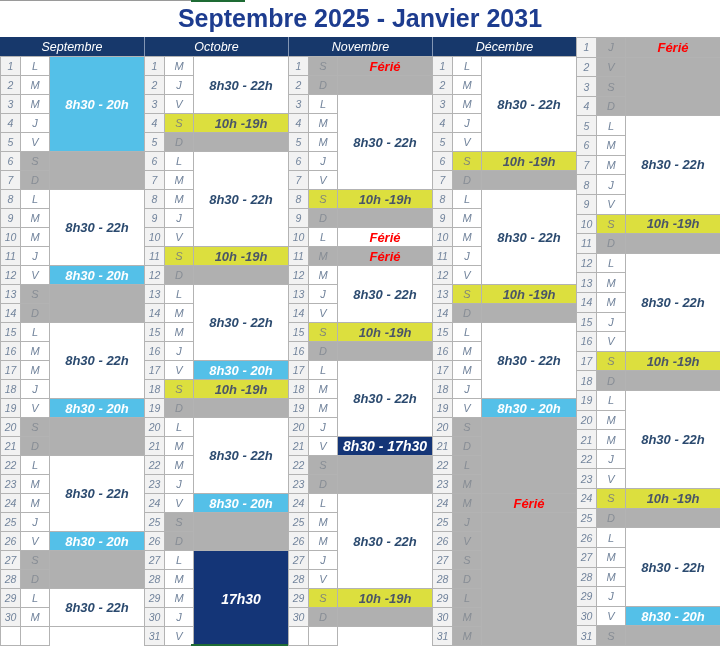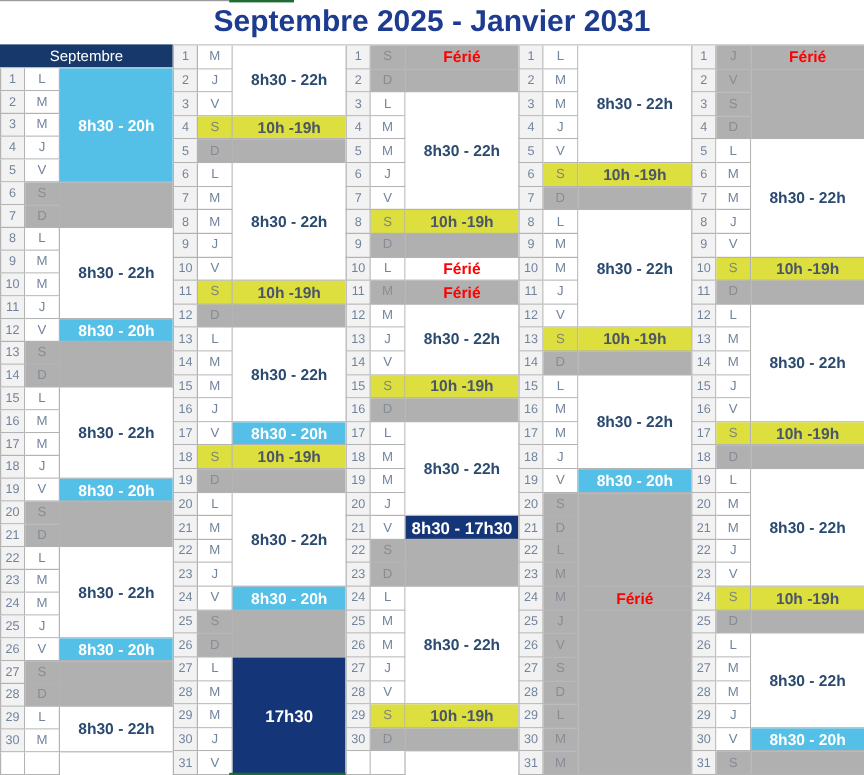--- a/index.html
+++ b/index.html
@@ -6,21 +6,21 @@
     --header-bg:#17386b; --title-text:#1d3c8f; --grey:#b0b0b0; --yellow:#dcdf3e;
     --light-blue:#54c0e8; --navy:#143577; --red:#ff0000; --open-text:#2b4a6f;
     --sat-text:#4a5568; --day-text:#72849c; --grey-day-text:#878d95;
     --num-bg:#f2f2f2; --border:#b3b3b3; --excel-green:#1e6b34;
   }
   *{box-sizing:border-box;margin:0;padding:0;}
   html,body{width:720px;height:646px;}
   body{background:#fff;font-family:"Liberation Sans","DejaVu Sans",sans-serif;position:relative;overflow:hidden;}
   .title-bar{height:37px;display:flex;align-items:center;justify-content:center;}
   .title{font-size:25px;font-weight:bold;color:var(--title-text);}
-  .months{display:flex;width:720px;height:609px;position:relative;}
+  .months{display:flex;width:720px;height:609px;position:relative;font-style:italic;}
   .month{width:144px;display:flex;flex-direction:column;}
   .mh{height:19px;background:var(--header-bg);color:#fff;font-size:12.5px;display:flex;align-items:center;justify-content:center;border-left:1px solid rgba(220,228,240,.55);}
   .month:first-child .mh{border-left:none;}
   .mb{flex:1;display:grid;grid-template-columns:21px 29px 1fr;grid-template-rows:repeat(31,1fr);border-top:1px solid var(--border);}
   .num{background:var(--num-bg);border-left:1px solid var(--border);border-right:1px solid var(--border);border-bottom:1px solid var(--border);
        color:var(--day-text);font-size:10.5px;display:flex;align-items:center;justify-content:center;}
   .letter{background:#fff;border-right:1px solid var(--border);border-bottom:1px solid var(--border);
        color:var(--day-text);font-size:11px;display:flex;align-items:center;justify-content:center;}
   .num.empty{background:#fff;}
   .letter.lgrey{background:var(--grey);color:var(--grey-day-text);}
@@ -121,20 +121,21 @@
         <div class="blk open" style="grid-area: 15 / 3 / 19;">8h30 - 22h</div>
         <div class="blk early" style="grid-area: 19 / 3 / 20;">8h30 - 20h</div>
         <div class="blk closed" style="grid-area: 20 / 3 / 22;"></div>
         <div class="blk open" style="grid-area: 22 / 3 / 26;">8h30 - 22h</div>
         <div class="blk early" style="grid-area: 26 / 3 / 27;">8h30 - 20h</div>
         <div class="blk closed" style="grid-area: 27 / 3 / 29;"></div>
         <div class="blk open" style="grid-area: 29 / 3 / 31;">8h30 - 22h</div>
       </div>
     </div>
     <div class="month">
+      <div class="mh">Octobre</div>
       <div class="mb">
         <div class="num" style="grid-area: 1 / 1;">1</div>
         <div class="letter" style="grid-area: 1 / 2;">M</div>
         <div class="num" style="grid-area: 2 / 1;">2</div>
         <div class="letter" style="grid-area: 2 / 2;">J</div>
         <div class="num" style="grid-area: 3 / 1;">3</div>
         <div class="letter" style="grid-area: 3 / 2;">V</div>
         <div class="num" style="grid-area: 4 / 1;">4</div>
         <div class="letter lyellow" style="grid-area: 4 / 2;">S</div>
         <div class="num" style="grid-area: 5 / 1;">5</div>
@@ -201,20 +202,21 @@
         <div class="blk early" style="grid-area: 17 / 3 / 18;">8h30 - 20h</div>
         <div class="blk sat" style="grid-area: 18 / 3 / 19;">10h -19h</div>
         <div class="blk closed" style="grid-area: 19 / 3 / 20;"></div>
         <div class="blk open" style="grid-area: 20 / 3 / 24;">8h30 - 22h</div>
         <div class="blk early" style="grid-area: 24 / 3 / 25;">8h30 - 20h</div>
         <div class="blk closed" style="grid-area: 25 / 3 / 27;"></div>
         <div class="blk late" style="grid-area: 27 / 3 / 32;">17h30</div>
       </div>
     </div>
     <div class="month">
+      <div class="mh">Novembre</div>
       <div class="mb">
         <div class="num" style="grid-area: 1 / 1;">1</div>
         <div class="letter lgrey" style="grid-area: 1 / 2;">S</div>
         <div class="num" style="grid-area: 2 / 1;">2</div>
         <div class="letter lgrey" style="grid-area: 2 / 2;">D</div>
         <div class="num" style="grid-area: 3 / 1;">3</div>
         <div class="letter" style="grid-area: 3 / 2;">L</div>
         <div class="num" style="grid-area: 4 / 1;">4</div>
         <div class="letter" style="grid-area: 4 / 2;">M</div>
         <div class="num" style="grid-area: 5 / 1;">5</div>
@@ -283,20 +285,21 @@
         <div class="blk closed" style="grid-area: 16 / 3 / 17;"></div>
         <div class="blk open" style="grid-area: 17 / 3 / 21;">8h30 - 22h</div>
         <div class="blk short" style="grid-area: 21 / 3 / 22;">8h30 - 17h30</div>
         <div class="blk closed" style="grid-area: 22 / 3 / 24;"></div>
         <div class="blk open" style="grid-area: 24 / 3 / 29;">8h30 - 22h</div>
         <div class="blk sat" style="grid-area: 29 / 3 / 30;">10h -19h</div>
         <div class="blk closed" style="grid-area: 30 / 3 / 31;"></div>
       </div>
     </div>
     <div class="month">
+      <div class="mh">Décembre</div>
       <div class="mb">
         <div class="num" style="grid-area: 1 / 1;">1</div>
         <div class="letter" style="grid-area: 1 / 2;">L</div>
         <div class="num" style="grid-area: 2 / 1;">2</div>
         <div class="letter" style="grid-area: 2 / 2;">M</div>
         <div class="num" style="grid-area: 3 / 1;">3</div>
         <div class="letter" style="grid-area: 3 / 2;">M</div>
         <div class="num" style="grid-area: 4 / 1;">4</div>
         <div class="letter" style="grid-area: 4 / 2;">J</div>
         <div class="num" style="grid-area: 5 / 1;">5</div>

